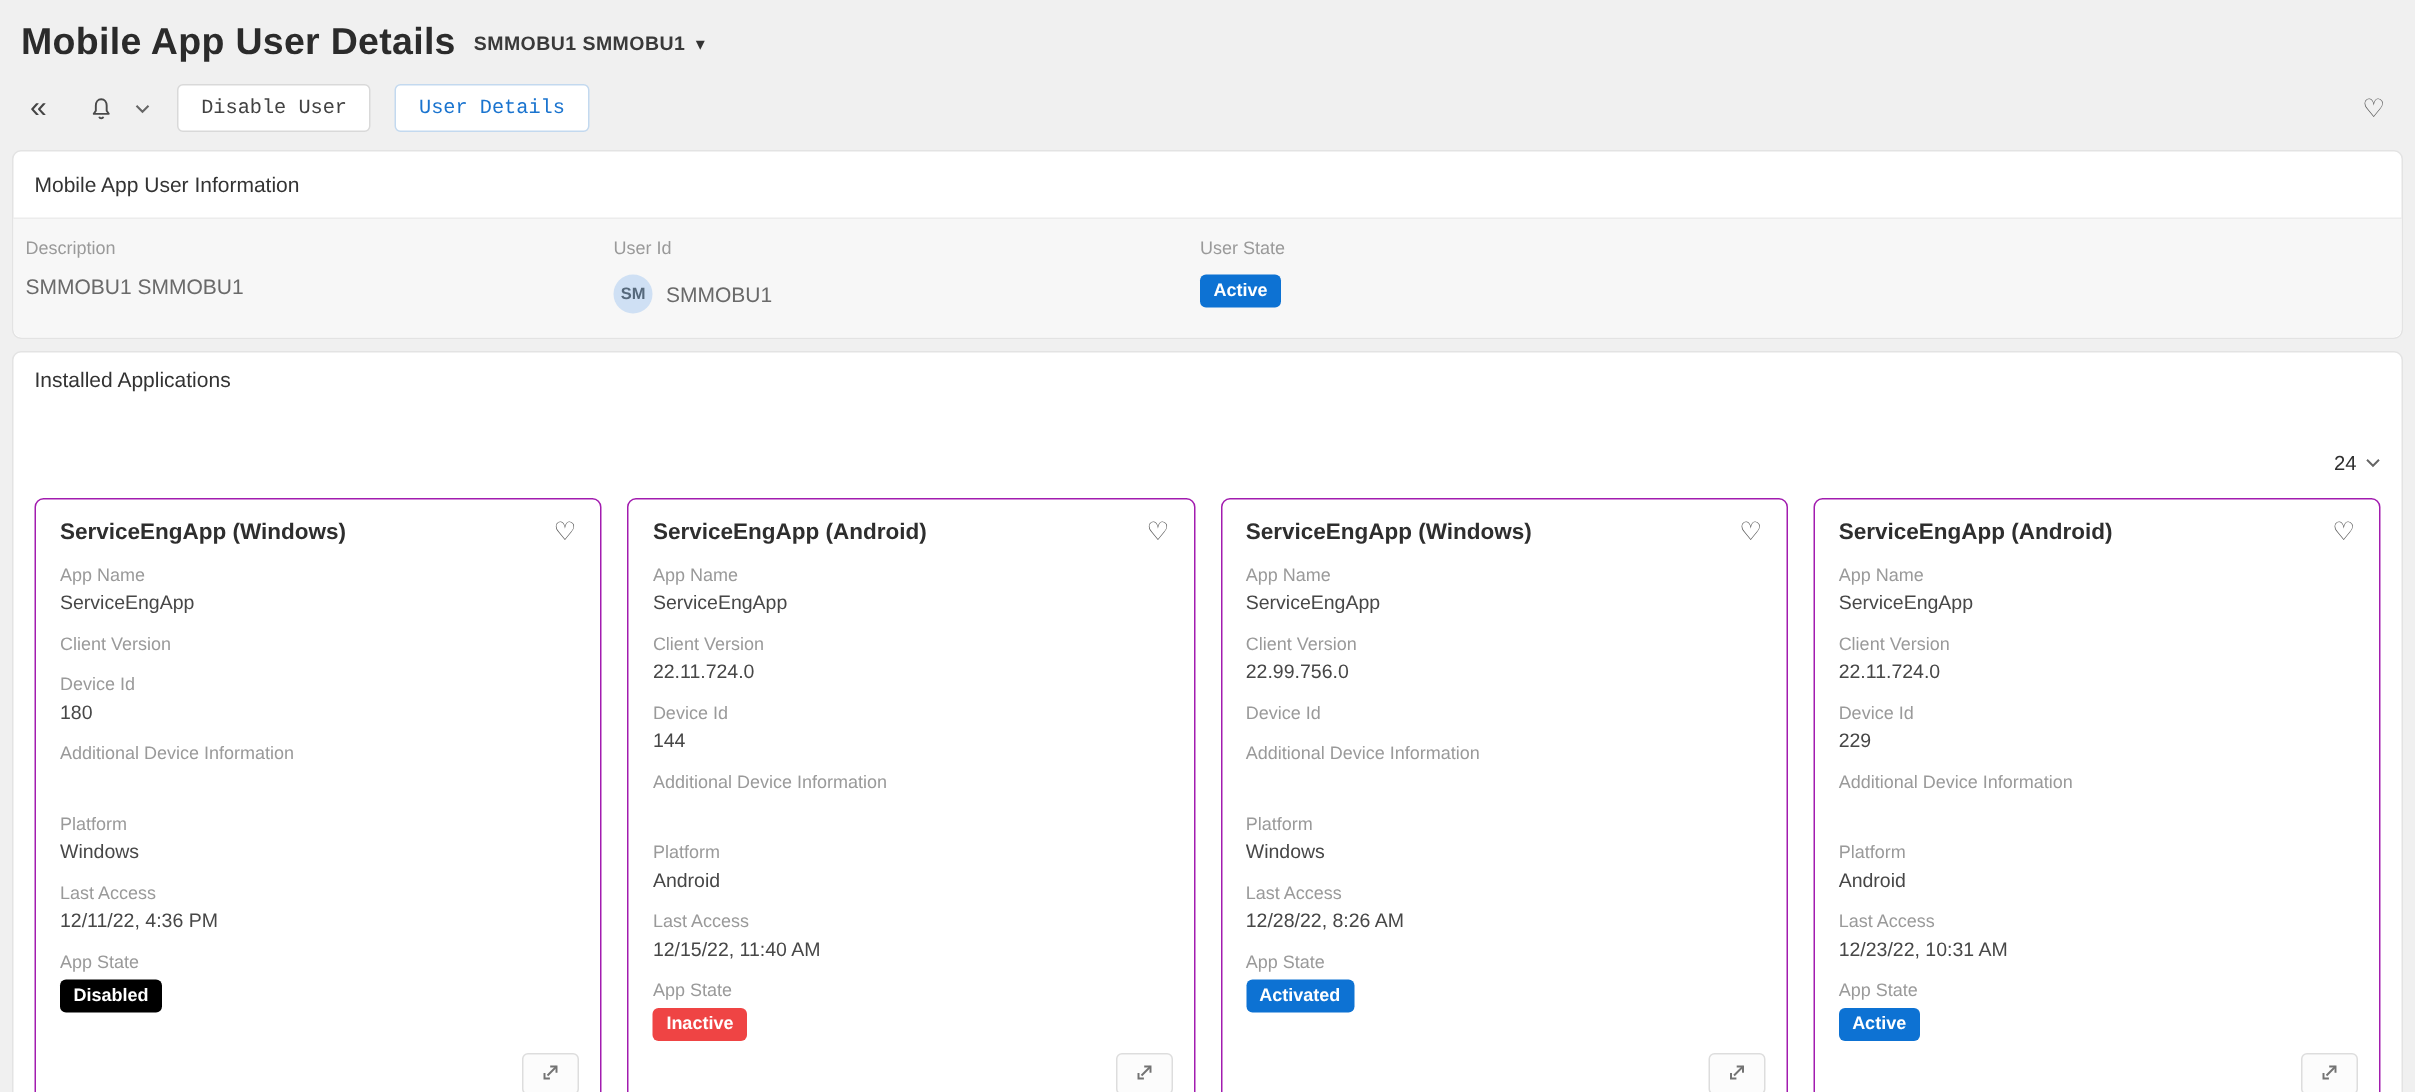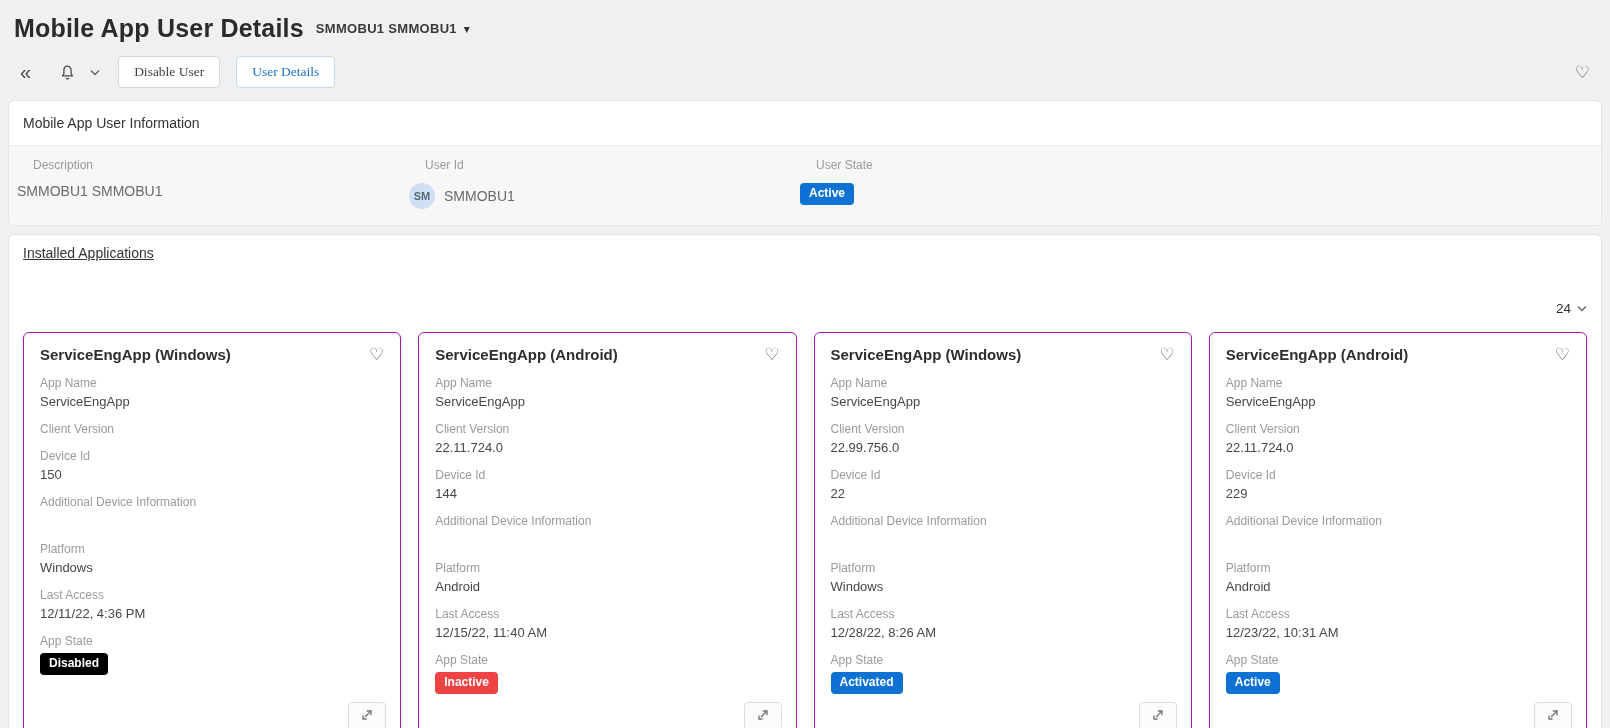--- a/index.html
+++ b/index.html
@@ -21,21 +21,21 @@
 
   
   .toolbar { display:flex; align-items:center; margin-top:13px; padding-bottom:12px; }
   .icon-btn { background:none; border:none; cursor:pointer; display:flex; align-items:center; padding:4px; }
   .collapse-btn { font-size:20px; color:#454545; line-height:1; margin-left:2px; }
   .bell-group { display:flex; align-items:center; margin-left:20px; }
   .chev { margin-left:6px; display:inline-flex; }
   .tb-btn {
     height:32px; padding:0 15px; margin-left:14px;
     background:#fff; border:1px solid #d9d9d9; border-radius:4px;
-    font-family:Liberation Serif, serif; font-size:13.5px; color:#424242; cursor:pointer;
+    font-family:Liberation Mono, monospace; font-size:13.5px; color:#424242; cursor:pointer;
   }
   .tb-btn.primary-tab { color:#1a74cf; border-color:#c3d9ef; margin-left:16px; }
   .heart { color:#5c5c5c; font-size:17px; line-height:1; cursor:pointer; background:none; border:none; }
   .toolbar .heart { margin-left:auto; margin-right:6px; }
 
   
   .section-card {
     margin: 0 8px; background:#fff;
     border:1px solid #e3e3e3; border-radius:6px;
   }
@@ -45,40 +45,40 @@
     border-bottom:1px solid #ececec;
   }
 
   
   .user-fields {
     background:#f7f7f7; border-radius:0 0 6px 6px;
     display:grid; grid-template-columns: 392px 391px 1fr;
     padding:12px 14px 16px 8px;
   }
   .flabel { font-size:12px; color:#9a9a9a; }
-  .user-fields .flabel { margin-bottom:11px;margin-left:16px; }
+  .user-fields .flabel { margin-bottom:11px; }
   .fvalue { font-size:14px; color:#6a6a6a; }
   .uid-row { display:flex; align-items:center; }
   .avatar {
     width:26px; height:26px; border-radius:50%;
     background:#cfe0f4; color:#56697c; font-size:11px; font-weight:bold;
     display:flex; align-items:center; justify-content:center; margin-right:9px;
   }
 
   .badge {
     display:inline-block; padding:3px 9px; border-radius:4px;
     color:#fff; font-size:12px; font-weight:bold; line-height:1.3;
   }
   .badge[data-variant="blue"] { background:#0d72d3; }
   .badge[data-variant="gray"] { background:#000000; }
   .badge[data-variant="red"]  { background:#ef4444; }
 
   
   .apps-section { height:523px; overflow:hidden; padding:8px 8px 0 8px; }
-  .apps-title { font-size:14px; color:#333; margin:2px 0 0 6px;text-decoration:underline; }
+  .apps-title { font-size:14px; color:#333; margin:2px 0 0 6px; }
   .count-row { display:flex; justify-content:flex-end; align-items:flex-start; margin-top:40px; padding-right:6px; }
   .count-dd { display:flex; align-items:center; cursor:pointer; background:none; border:none; font-family:"Liberation Sans",sans-serif; }
   .count-dd .count-val { font-size:13.5px; color:#2f2f2f; }
 
   .cards-grid {
     display:grid; grid-template-columns:repeat(4,1fr); gap:17px;
     margin-top:16px; padding:0 6px;
   }
   .app-card {
     position:relative; background:#fff;
@@ -174,21 +174,21 @@
     </div>
     <div class="fgroup">
       <div class="flabel">App Name</div>
       <div class="fvalue">ServiceEngApp</div>
     </div>
     <div class="fgroup">
       <div class="flabel">Client Version</div>
     </div>
     <div class="fgroup">
       <div class="flabel">Device Id</div>
-      <div class="fvalue">150</div>
+      <div class="fvalue">180</div>
     </div>
     <div class="fgroup">
       <div class="flabel">Additional Device Information</div>
       <div class="fvalue empty"></div>
     </div>
     <div class="fgroup">
       <div class="flabel">Platform</div>
       <div class="fvalue">Windows</div>
     </div>
     <div class="fgroup">
@@ -260,21 +260,20 @@
     <div class="fgroup">
       <div class="flabel">App Name</div>
       <div class="fvalue">ServiceEngApp</div>
     </div>
     <div class="fgroup">
       <div class="flabel">Client Version</div>
       <div class="fvalue">22.99.756.0</div>
     </div>
     <div class="fgroup">
       <div class="flabel">Device Id</div>
-      <div class="fvalue">22</div>
     </div>
     <div class="fgroup">
       <div class="flabel">Additional Device Information</div>
       <div class="fvalue empty"></div>
     </div>
     <div class="fgroup">
       <div class="flabel">Platform</div>
       <div class="fvalue">Windows</div>
     </div>
     <div class="fgroup">

